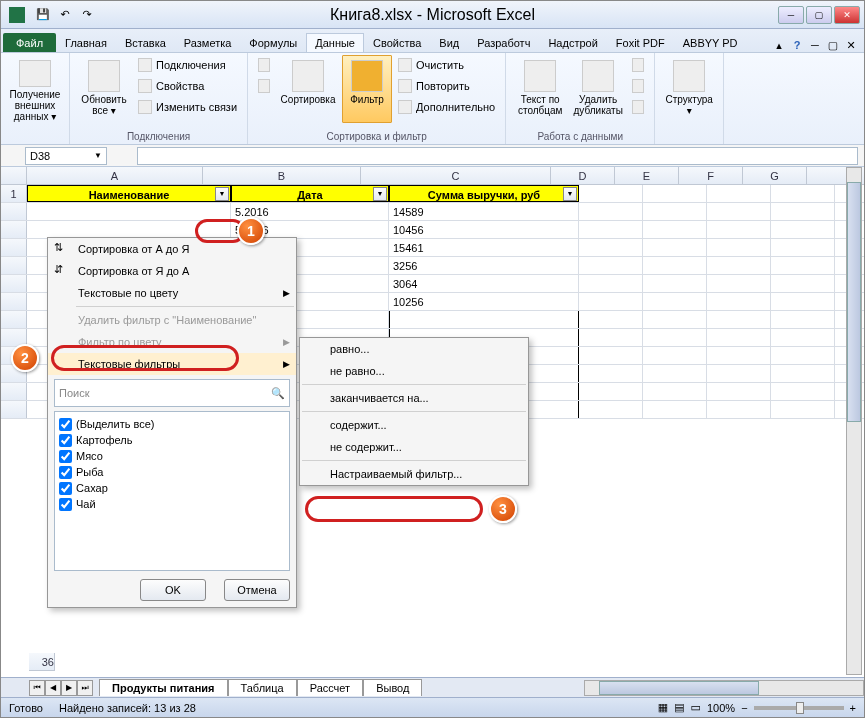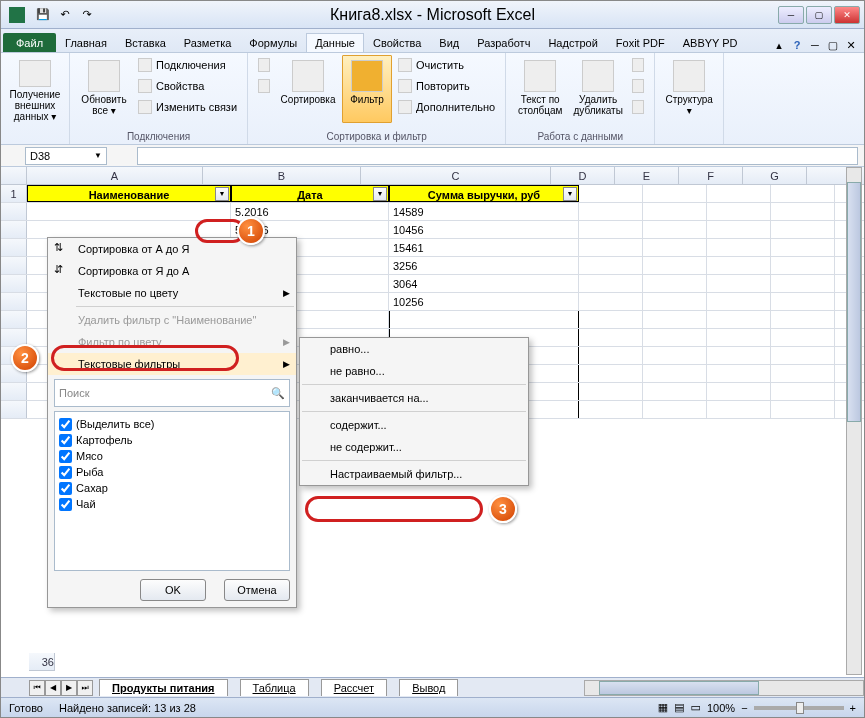--- a/index.html
+++ b/index.html
@@ -81,21 +81,21 @@
   .callout.c2 { left: 50px; top: 344px; width: 188px; height: 26px; }
   .callout.c3 { left: 304px; top: 495px; width: 178px; height: 26px; }
   .badge { position: absolute; width: 28px; height: 28px; border-radius: 50%; background: radial-gradient(circle at 35% 30%, #ff9040, #d04000); border: 2px solid #fff; box-shadow: 1px 1px 3px rgba(0,0,0,0.4); color: #fff; font-weight: bold; font-size: 14px; display: flex; align-items: center; justify-content: center; z-index: 61; }
   .badge.b1 { left: 236px; top: 216px; }
   .badge.b2 { left: 10px; top: 343px; }
   .badge.b3 { left: 488px; top: 494px; }
   
   .sheet-tabs { position: absolute; bottom: 20px; left: 0; right: 0; height: 20px; background: #e3e9f3; border-top: 1px solid #a0b0cc; display: flex; align-items: center; padding-left: 28px; }
   .sheet-tabs .nav { display: flex; gap: 0; margin-right: 6px; }
   .sheet-tabs .nav span { width: 16px; height: 16px; border: 1px solid #999; background: #f0f0f0; display: flex; align-items: center; justify-content: center; font-size: 8px; }
-  .sheet-tab { padding: 2px 12px; background: #fff; border: 1px solid #999; border-bottom: none; margin-right: 12px; text-decoration: underline; }
+  .sheet-tab { padding: 2px 12px; background: #fff; border: 1px solid #999; border-bottom: none; margin-right: 0; }
   .sheet-tab.active { font-weight: bold; background: #fff; }
   .scroll-h { margin-left: auto; width: 280px; height: 16px; background: #e8e8e8; border: 1px solid #aaa; position: relative; }
   .scroll-h .thumb { position: absolute; left: 14px; width: 160px; top: 0; bottom: 0; background: linear-gradient(#d8e0f0,#bcc8e0); border: 1px solid #8aa; }
   
   .statusbar { position: absolute; bottom: 0; left: 0; right: 0; height: 20px; background: linear-gradient(#dce6f4,#c8d6ec); border-top: 1px solid #a0b0cc; display: flex; align-items: center; padding: 0 8px; }
   .statusbar .zoom { margin-left: auto; display: flex; align-items: center; gap: 6px; }
   .slider { width: 90px; height: 4px; background: #aaa; position: relative; }
   .slider .thumb { position: absolute; left: 42px; top: -4px; width: 8px; height: 12px; background: #eee; border: 1px solid #888; }
   
   .scroll-v { position: absolute; right: 2px; top: 166px; width: 16px; height: 508px; background: #e8e8e8; border: 1px solid #aaa; }

